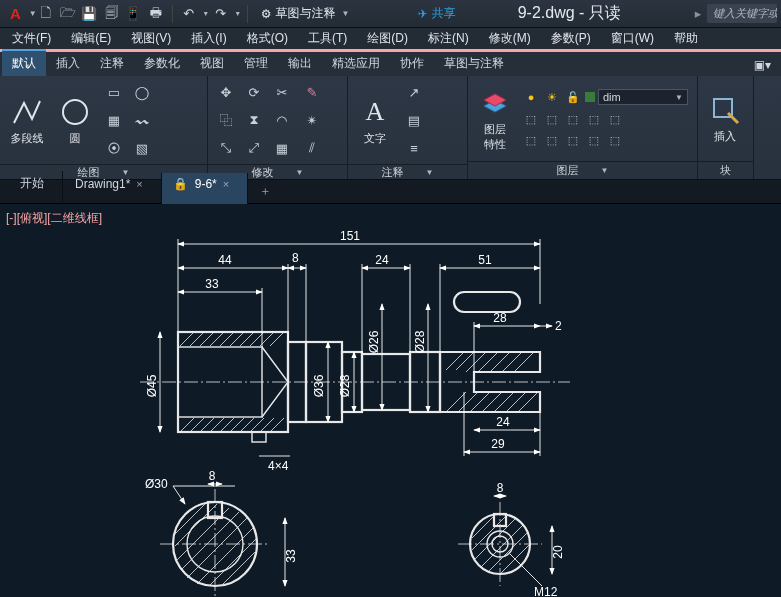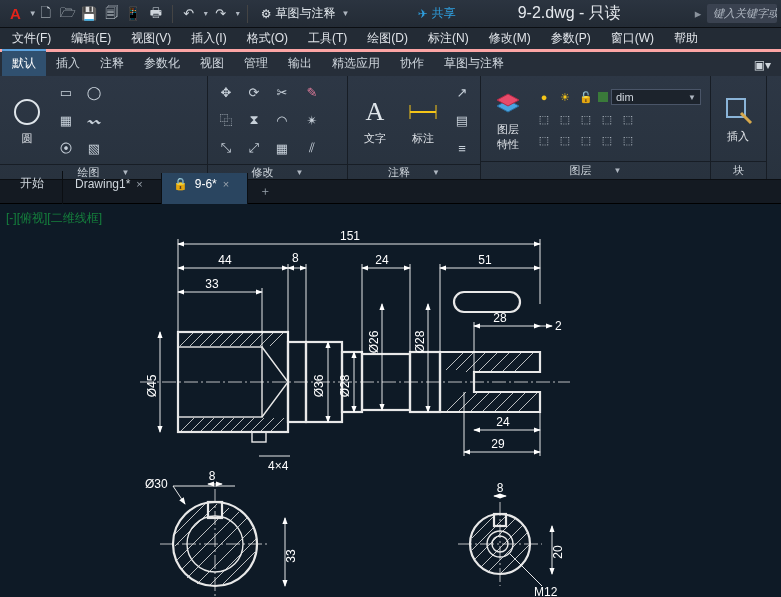--- a/index.html
+++ b/index.html
@@ -47,21 +47,21 @@
 
 
 .doctabs { height:24px; background:#141a22; display:flex; align-items:center; padding-left:8px; gap:0; border-bottom:1px solid #000;}
 .doctab { padding:4px 18px 20px 12px; color:#cfd6dd; font-size:12px; position:relative; border-right:1px solid #0b0e12; display:flex; align-items:center; gap:6px;}
 .doctab.active { background:#2a4560; color:#fff; }
 .doctab .x { font-size:11px; color:#9aa3ad;}
 .tabadd { width:22px;height:22px; display:flex;align-items:center;justify-content:center;color:#9aa3ad; margin-left:6px;}
 
 
 .canvas { position:relative; background:#0e1a26; height:393px; }
-.vpctrl { position:absolute; top:6px; left:6px; color:#15803d; font-size:12px; }
+.vpctrl { position:absolute; top:6px; left:6px; color:#fca5a5; font-size:12px; }
 
 
 .canvas svg { position:absolute; top:0; left:0; }
 
 svg .obj { stroke:#e8e8e8; stroke-width:1.4; fill:none; }
 svg .thick { stroke:#e8e8e8; stroke-width:2.2; fill:none; }
 svg .dim { stroke:#fff; stroke-width:0.9; fill:none; }
 svg .center { stroke:#e8e8e8; stroke-width:0.8; fill:none; stroke-dasharray:14 3 2 3; }
 svg .hatch { stroke:#e8e8e8; stroke-width:0.8; }
 svg text { fill:#fff; font-size:12px; font-family:Arial, sans-serif; }
@@ -134,20 +134,28 @@
   <span class="ribtab">▣▾</span>
 </div>
 
 <div class="ribbon">
 
   <div class="panel" style="min-width:208px;">
     <div class="panel-body">
       <div class="bigbtn">
         <div class="ic">
             <svg width="34" height="34">
+              <path d="M4 28 L14 8 L22 24 L30 6" stroke="#dfe5ea" stroke-width="2" fill="none"></path>
+            </svg>
+          </div>
+        <span class="lbl">多段线</span>
+      </div>
+      <div class="bigbtn">
+        <div class="ic">
+            <svg width="34" height="34">
               <circle cx="17" cy="17" r="12" stroke="#dfe5ea" stroke-width="2" fill="none"></circle>
             </svg>
           </div>
         <span class="lbl">圆</span>
       </div>
       <div class="smallgrid">
         <span class="sbtn">▭</span>
         <span class="sbtn">◯</span>
         <span class="sbtn">▦</span>
         <span class="sbtn">〰</span>
@@ -184,30 +192,20 @@
         <span>修改</span>
         <span class="tri">▼</span>
       </div>
   </div>
 
   <div class="panel" style="min-width:120px;">
     <div class="panel-body">
       <div class="bigbtn">
         <div class="ic" style="font-size:26px;color:#dfe5ea;font-family:serif;">A</div>
         <span class="lbl">文字</span>
-      </div>
-      <div class="bigbtn">
-        <div class="ic">
-            <svg width="34" height="26">
-              <line x1="4" y1="13" x2="30" y2="13" stroke="#f5c518" stroke-width="2"></line>
-              <line x1="4" y1="6" x2="4" y2="20" stroke="#f5c518"></line>
-              <line x1="30" y1="6" x2="30" y2="20" stroke="#f5c518"></line>
-            </svg>
-          </div>
-        <span class="lbl">标注</span>
       </div>
       <div style="display:flex;flex-direction:column;gap:4px;">
         <span class="sbtn">↗</span>
         <span class="sbtn">▤</span>
         <span class="sbtn">≡</span>
       </div>
     </div>
     <div class="panel-title">
         <span>注释</span>
         <span class="tri">▼</span>

